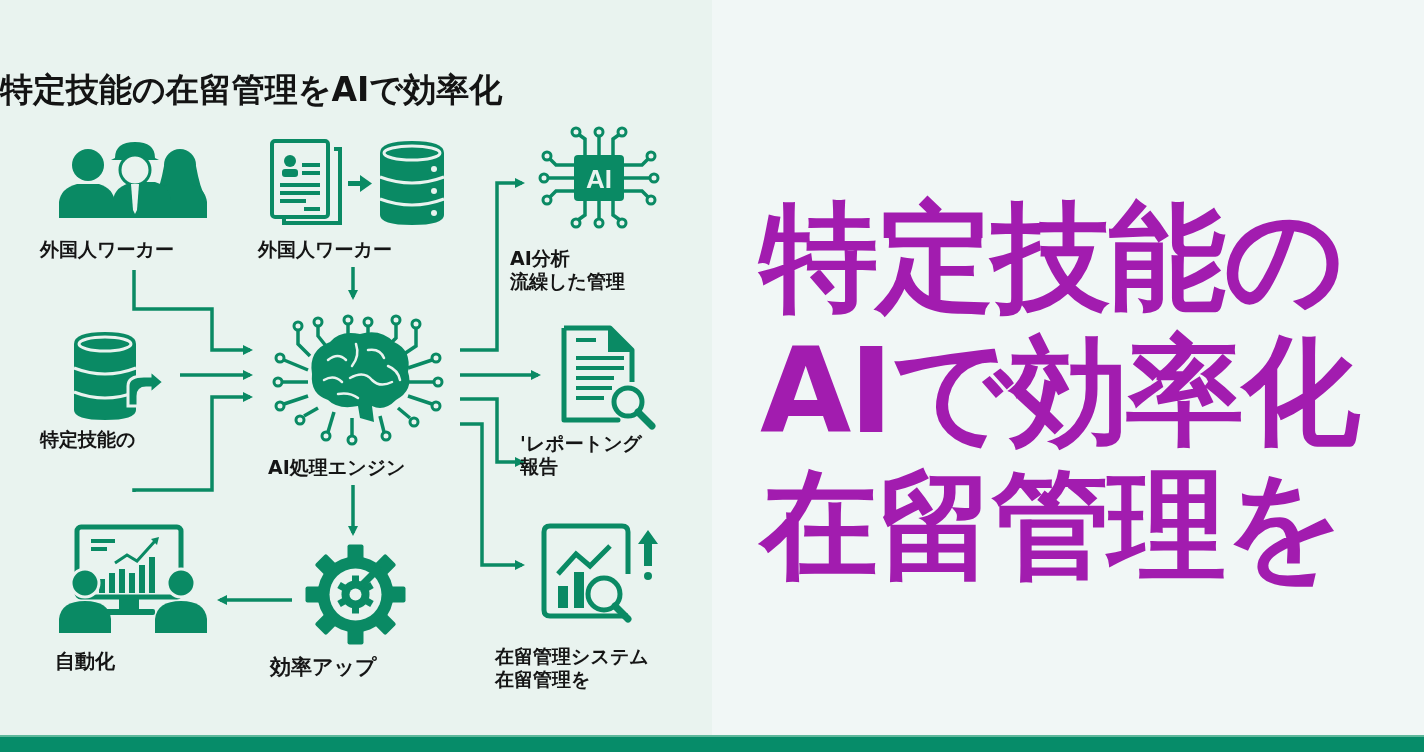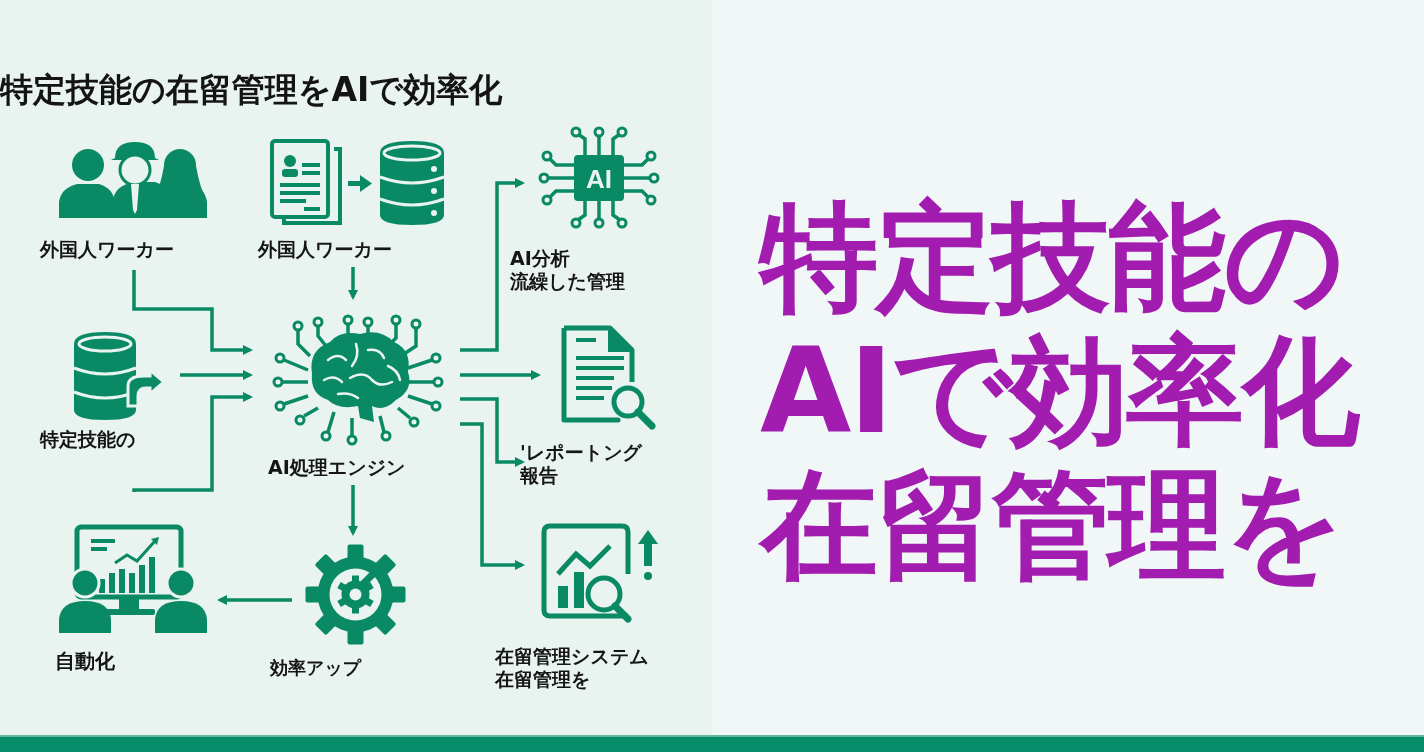--- a/index.html
+++ b/index.html
@@ -208,21 +208,21 @@
     <rect x="18" y="16" width="20" height="4"></rect>
     <rect x="18" y="34" width="48" height="4"></rect>
     <rect x="18" y="44" width="48" height="4"></rect>
     <rect x="18" y="54" width="38" height="4"></rect>
     <rect x="18" y="64" width="36" height="4"></rect>
     <rect x="18" y="74" width="28" height="4"></rect>
   </g>
   <circle cx="70" cy="80" r="14" fill="#e9f3ef" stroke="#0a8a64" stroke-width="5"></circle>
   <path d="M80,90 L94,104" stroke="#0a8a64" stroke-width="7" stroke-linecap="round"></path>
 </svg>
-<div class="node-label" style="left:520px;top:441px;width:180px">
+<div class="node-label" style="left:520px;top:432px;width:180px">
   <span>'レポートング</span><br>
   <span>報告</span>
 </div>
 
 <svg class="icon" style="left:55px;top:523px" width="155" height="110" viewBox="0 0 155 110">
   <rect x="22" y="4" width="104" height="70" rx="4" fill="none" stroke="#0a8a64" stroke-width="5"></rect>
   <rect x="64" y="74" width="20" height="14" fill="#0a8a64"></rect>
   <rect x="48" y="86" width="52" height="6" rx="2" fill="#0a8a64"></rect>
   <g fill="#0a8a64">
     <rect x="36" y="16" width="24" height="4"></rect>
@@ -263,21 +263,21 @@
       <rect x="-3.5" y="-19" width="7" height="8" transform="rotate(60)"></rect>
       <rect x="-3.5" y="-19" width="7" height="8" transform="rotate(120)"></rect>
       <rect x="-3.5" y="-19" width="7" height="8" transform="rotate(180)"></rect>
       <rect x="-3.5" y="-19" width="7" height="8" transform="rotate(240)"></rect>
       <rect x="-3.5" y="-19" width="7" height="8" transform="rotate(300)"></rect>
     </g>
     <circle r="6" fill="#e9f3ef"></circle>
     <path d="M8,-6 L22,-20 L26,-28 L18,-26 L4,-12 Z"></path>
   </g>
 </svg>
-<div class="node-label" style="left:270px;top:656px;width:170px;font-size:18px">効率アップ</div>
+<div class="node-label" style="left:270px;top:656px;width:170px;font-size:21px">効率アップ</div>
 
 <svg class="icon" style="left:540px;top:522px" width="125" height="115" viewBox="0 0 125 115">
   <path d="M88,94 L10,94 Q4,94 4,88 L4,10 Q4,4 10,4 L82,4 Q88,4 88,10 L88,52" fill="none" stroke="#0a8a64" stroke-width="5"></path>
   <g fill="#0a8a64">
     <rect x="18" y="64" width="10" height="22"></rect>
     <rect x="34" y="50" width="10" height="36"></rect>
   </g>
   <path d="M18,52 L36,32 L50,44 L70,24" stroke="#0a8a64" stroke-width="5" fill="none"></path>
   <circle cx="64" cy="72" r="16" fill="#e9f3ef" stroke="#0a8a64" stroke-width="5"></circle>
   <path d="M75,84 L88,97" stroke="#0a8a64" stroke-width="7" stroke-linecap="round"></path>

